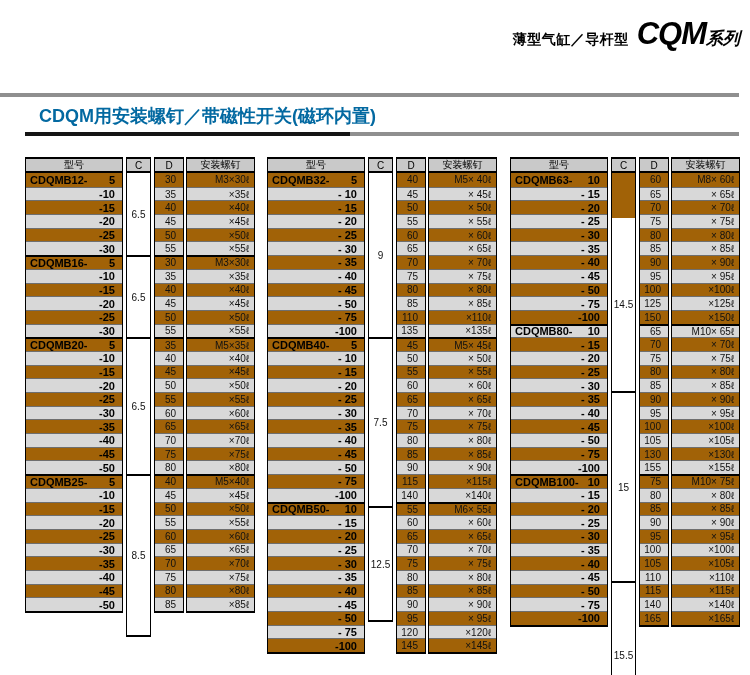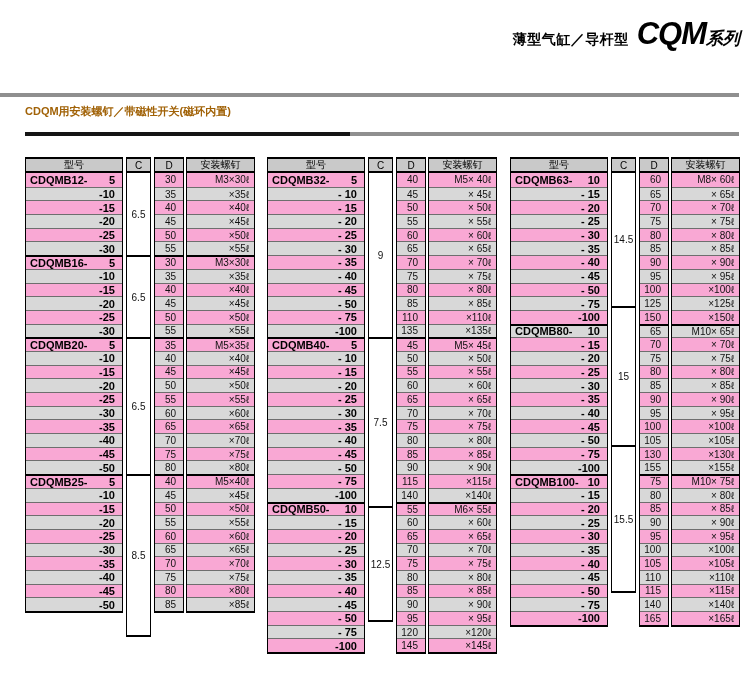--- a/index.html
+++ b/index.html
@@ -4,28 +4,28 @@
 <style>
   html,body{margin:0;padding:0;background:#fff;}
   .page{position:relative;width:750px;height:675px;background:#ffffff;overflow:hidden;
         font-family:"Liberation Sans","DejaVu Sans",sans-serif;}
   
   .brand{position:absolute;top:16px;right:10px;display:flex;align-items:baseline;color:#000;}
   .brand-small{font-size:14px;font-weight:bold;letter-spacing:.5px;}
   .brand-big{font-size:31px;font-weight:bold;font-style:italic;margin-left:8px;letter-spacing:-1px;}
   .brand-suffix{font-size:17px;font-weight:bold;font-style:italic;margin-left:0;}
   .top-rule{position:absolute;left:0;top:93px;width:739px;height:4px;background:#8f8f8f;}
-  .section-title{position:absolute;left:25px;top:104px;font-size:11px;font-weight:bold;color:#a16207;margin:0;}
+  .section-title{position:absolute;left:39px;top:104px;font-size:18px;font-weight:bold;color:#0369a1;margin:0;}
   .title-rule-black{position:absolute;left:25px;top:132px;width:325px;height:4px;background:#151515;}
   .title-rule-gray{position:absolute;left:350px;top:132px;width:389px;height:4px;background:#8f8f8f;}
   
   .cat-table{position:absolute;top:157px;display:flex;align-items:flex-start;}
   #table0{left:25px}#table1{left:267px}#table2{left:510px}
   .colbox{border:1px solid #000;border-top:2px solid #000;border-bottom:2px solid #000;
-          box-sizing:border-box;background:#f9a8d4;}
+          box-sizing:border-box;background:#a16207;}
   .cell{box-sizing:border-box;height:13.7px;display:flex;align-items:center;
         font-size:10px;color:#111;overflow:hidden;}
   .hcell{height:14px;border-bottom:2px solid #000;background:#c9c9c9;justify-content:center;
          color:#000;font-size:10px;}
   .cell.gray{background:#d8d8d8;}
   .cell.sep{border-top:1px solid #6e6e6e;}
   .cell.block{border-top:2px solid #000;text-align:right;}
   .model-cell{justify-content:space-between;padding:0 7px 0 4px;font-weight:bold;
               font-size:11px;color:#000;}
   .model-cell span{white-space:pre;}
@@ -620,22 +620,22 @@
           <span></span>
           <span>- 75</span>
         </div>
         <div class="cell model-cell sep">
           <span></span>
           <span>-100</span>
         </div>
       </div>
       <div class="colbox" style="width: 25px; margin-left: 3px;">
         <div class="cell hcell">C</div>
-        <div class="c-block" style="height: 133px;">14.5</div>
-        <div class="c-block block" style="height: 139px;">15</div>
+        <div class="c-block" style="height: 173px; margin-top: 45px;">14.5</div>
+        <div class="c-block block" style="height: 190px;">15</div>
         <div class="c-block block" style="height: 146px;">15.5</div>
       </div>
       <div class="colbox" style="width: 30px; margin-left: 3px;">
         <div class="cell hcell">D</div>
         <div class="cell d-cell">60</div>
         <div class="cell d-cell gray sep">65</div>
         <div class="cell d-cell sep">70</div>
         <div class="cell d-cell gray sep">75</div>
         <div class="cell d-cell sep">80</div>
         <div class="cell d-cell gray sep">85</div>

